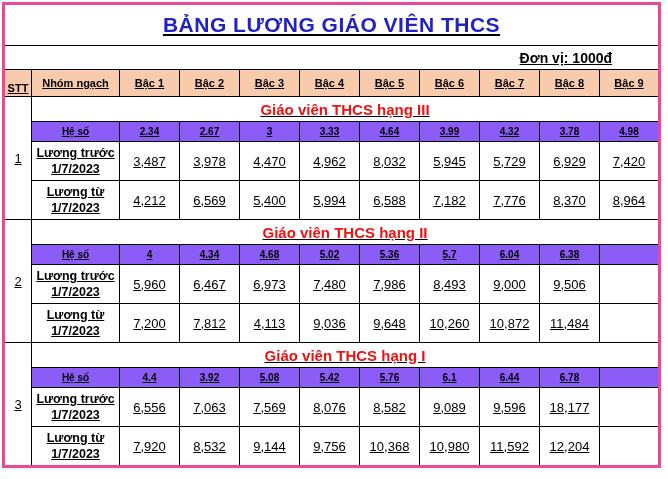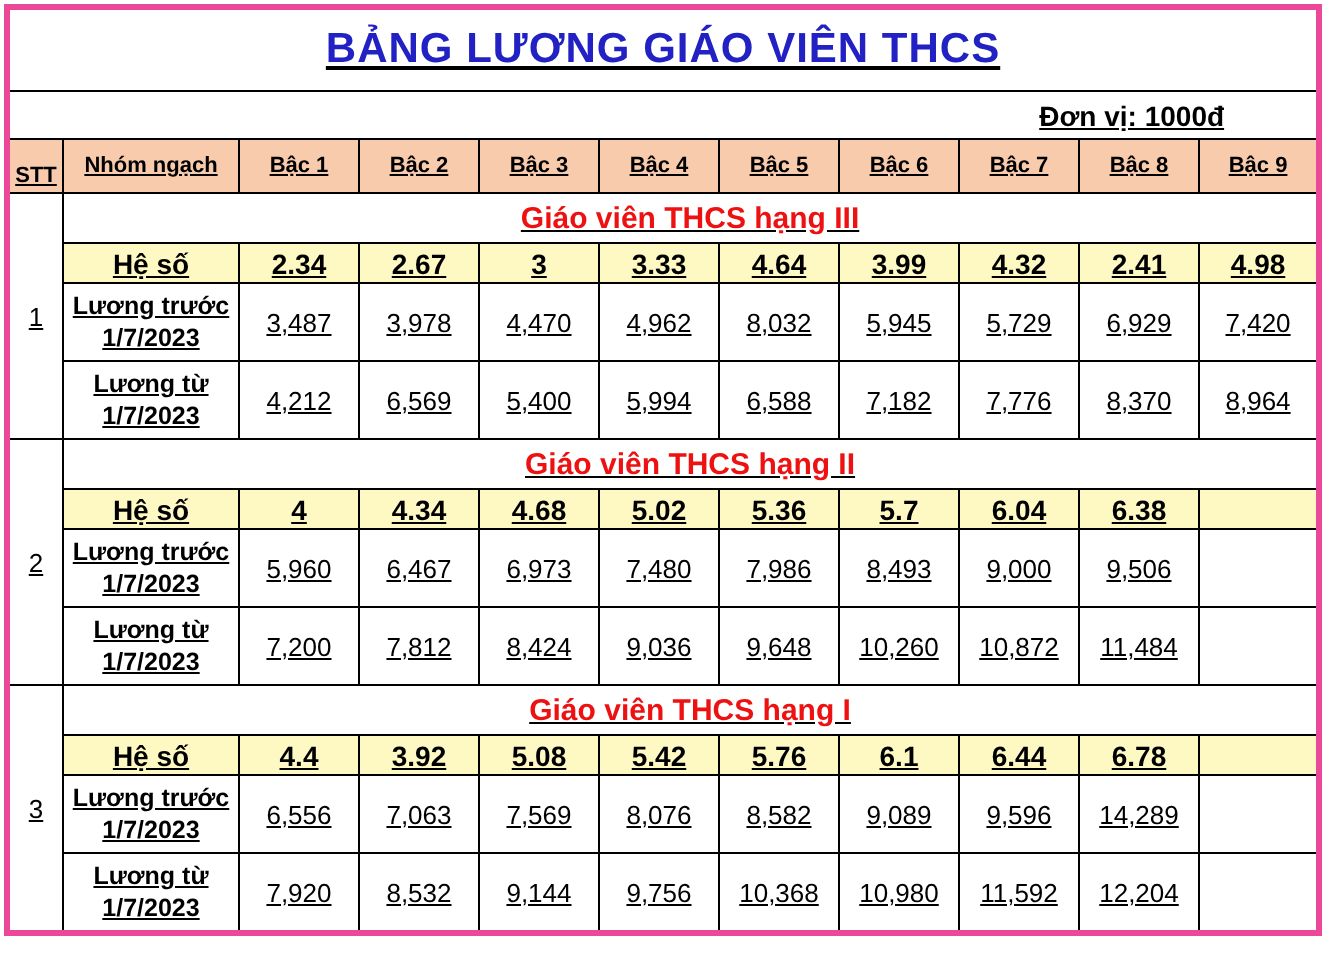--- a/index.html
+++ b/index.html
@@ -66,23 +66,23 @@
     font-size: 15px;
   }
   td.stt-cell {
     font-size: 13px;
     font-weight: normal;
     background: #ffffff;
   }
   
   tr.r-coef td {
     height: 19px;
-    background: #fef9c3;
-    font-weight: bold;
-    font-size: 14px;
+    background: #8b5cf6;
+    font-weight: bold;
+    font-size: 10px;
     margin-top: 12px;
   }
   
   tr.r-data td {
     height: 38px;
     font-size: 13px;
   }
   tr.r-data td.row-label {
     font-weight: bold;
     font-size: 12.5px;
@@ -139,21 +139,21 @@
   </tr>
   <tr class="r-coef">
     <td>Hệ số</td>
     <td>2.34</td>
     <td>2.67</td>
     <td>3</td>
     <td>3.33</td>
     <td>4.64</td>
     <td>3.99</td>
     <td>4.32</td>
-    <td>2.41</td>
+    <td>3.78</td>
     <td>4.98</td>
   </tr>
   <tr class="r-data">
     <td class="row-label">
       <span class="lbl-line">Lương trước</span>
       <span class="lbl-line">1/7/2023</span>
     </td>
     <td>3,487</td>
     <td>3,978</td>
     <td>4,470</td>
@@ -211,21 +211,21 @@
     <td>9,506</td>
     <td></td>
   </tr>
   <tr class="r-data">
     <td class="row-label">
       <span class="lbl-line">Lương từ</span>
       <span class="lbl-line">1/7/2023</span>
     </td>
     <td>7,200</td>
     <td>7,812</td>
-    <td>8,424</td>
+    <td>4,113</td>
     <td>9,036</td>
     <td>9,648</td>
     <td>10,260</td>
     <td>10,872</td>
     <td>11,484</td>
     <td></td>
   </tr>
 
   <tr class="r-sect">
     <td class="stt-cell" rowspan="4">3</td>
@@ -248,21 +248,21 @@
       <span class="lbl-line">Lương trước</span>
       <span class="lbl-line">1/7/2023</span>
     </td>
     <td>6,556</td>
     <td>7,063</td>
     <td>7,569</td>
     <td>8,076</td>
     <td>8,582</td>
     <td>9,089</td>
     <td>9,596</td>
-    <td>14,289</td>
+    <td>18,177</td>
     <td></td>
   </tr>
   <tr class="r-data">
     <td class="row-label">
       <span class="lbl-line">Lương từ</span>
       <span class="lbl-line">1/7/2023</span>
     </td>
     <td>7,920</td>
     <td>8,532</td>
     <td>9,144</td>

